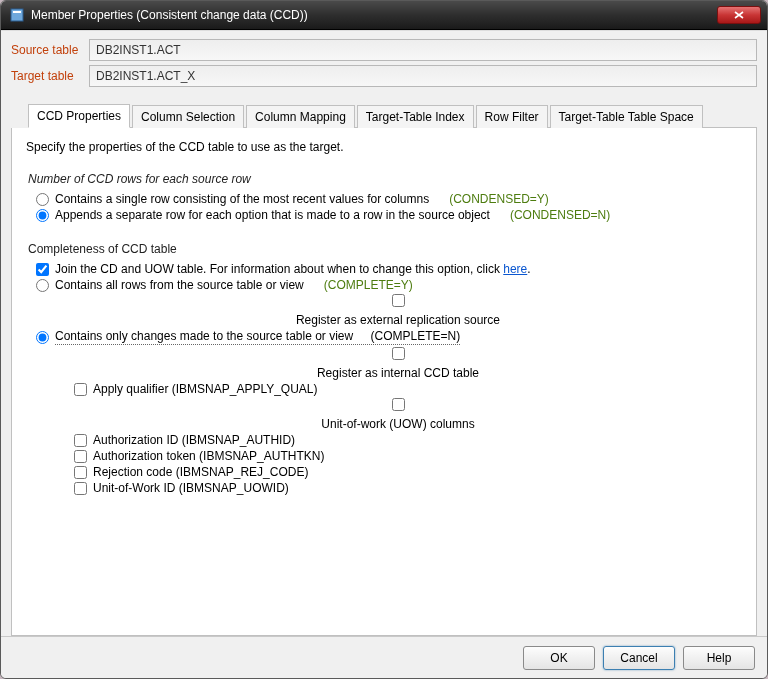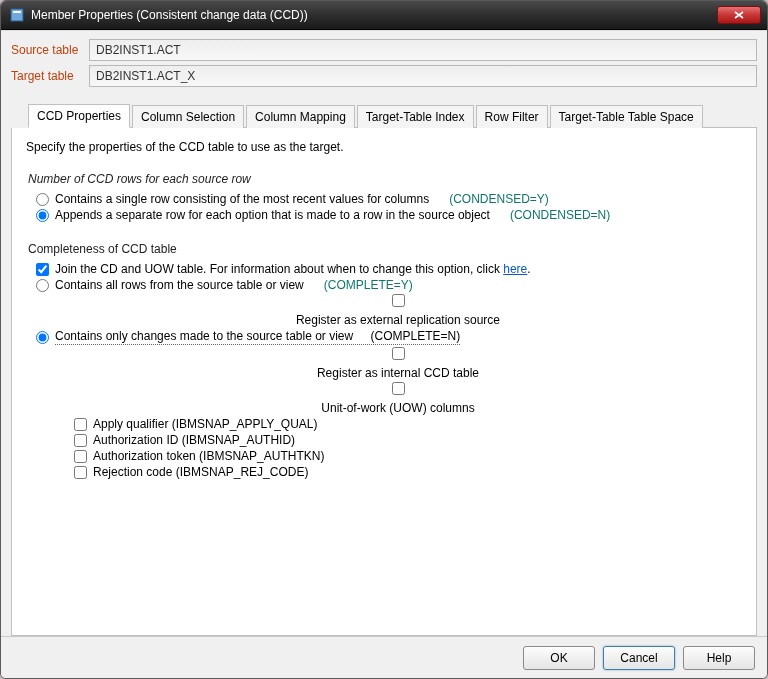--- a/index.html
+++ b/index.html
@@ -83,21 +83,21 @@
   .tabbody {
     flex:1;
     border: 1px solid #c0c0c0;
     border-top: none;
     background: #fff;
     padding: 12px 14px;
     overflow:auto;
   }
   .group-title { margin: 10px 0 6px 2px; color:#222; }
   .opt { display:flex; align-items:center; gap:6px; margin: 2px 0 2px 10px; }
-  .opt .suffix { margin-left: 14px; color:#0f766e; }
+  .opt .suffix { margin-left: 14px; color:#4d7c0f; }
   .sub { margin-left: 28px; flex-direction: column; }
   .sub2 { margin-left: 48px; }
   input[type=radio], input[type=checkbox] { margin:0; }
   a.link { color: #0b57d0; text-decoration: underline; cursor:pointer; }
   .dashed { border-bottom: 1px dotted #666; padding-bottom:1px; }
   .footer {
     height: 42px;
     border-top: 1px solid #c9c9c9;
     background: #f0f0f0;
     display:flex; justify-content:flex-end; align-items:center;
@@ -196,40 +196,44 @@
         <input type="radio" name="complete" checked="" style="">
         <span class="dashed">
           <span>Contains only changes made to the source table or view</span>
           <span style="margin-left:14px;">(COMPLETE=N)</span>
         </span>
       </div>
       <div class="opt sub">
         <input type="checkbox" style="">
         <span>Register as internal CCD table</span>
       </div>
+      <div class="opt sub2">
+        <input type="checkbox" style="">
+        <span>Apply qualifier (IBMSNAP_APPLY_QUAL)</span>
+      </div>
+
       <div class="opt sub">
         <input type="checkbox" style="">
         <span>Unit-of-work (UOW) columns</span>
       </div>
-
-      <div class="opt sub2">
-        <input type="checkbox" style="">
-        <span>Apply qualifier (IBMSNAP_APPLY_QUAL)</span>
-      </div>
       <div class="opt sub2">
         <input type="checkbox" style="">
         <span>Authorization ID (IBMSNAP_AUTHID)</span>
       </div>
       <div class="opt sub2">
         <input type="checkbox" style="">
         <span>Authorization token (IBMSNAP_AUTHTKN)</span>
       </div>
       <div class="opt sub2">
         <input type="checkbox" style="">
         <span>Rejection code (IBMSNAP_REJ_CODE)</span>
+      </div>
+      <div class="opt sub2">
+        <input type="checkbox" style="">
+        <span>Unit-of-Work ID (IBMSNAP_UOWID)</span>
       </div>
 
     </div>
   </div>
 
   <div class="footer">
     <button class="btn">OK</button>
     <button class="btn primary">Cancel</button>
     <button class="btn">Help</button>
   </div>

